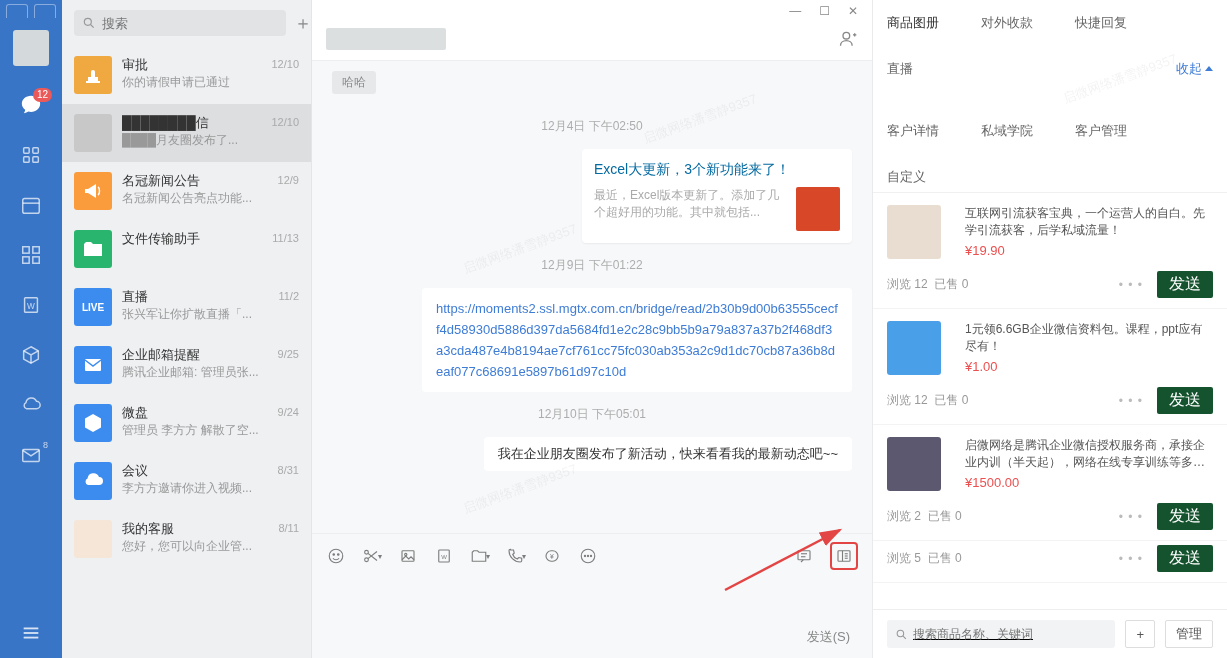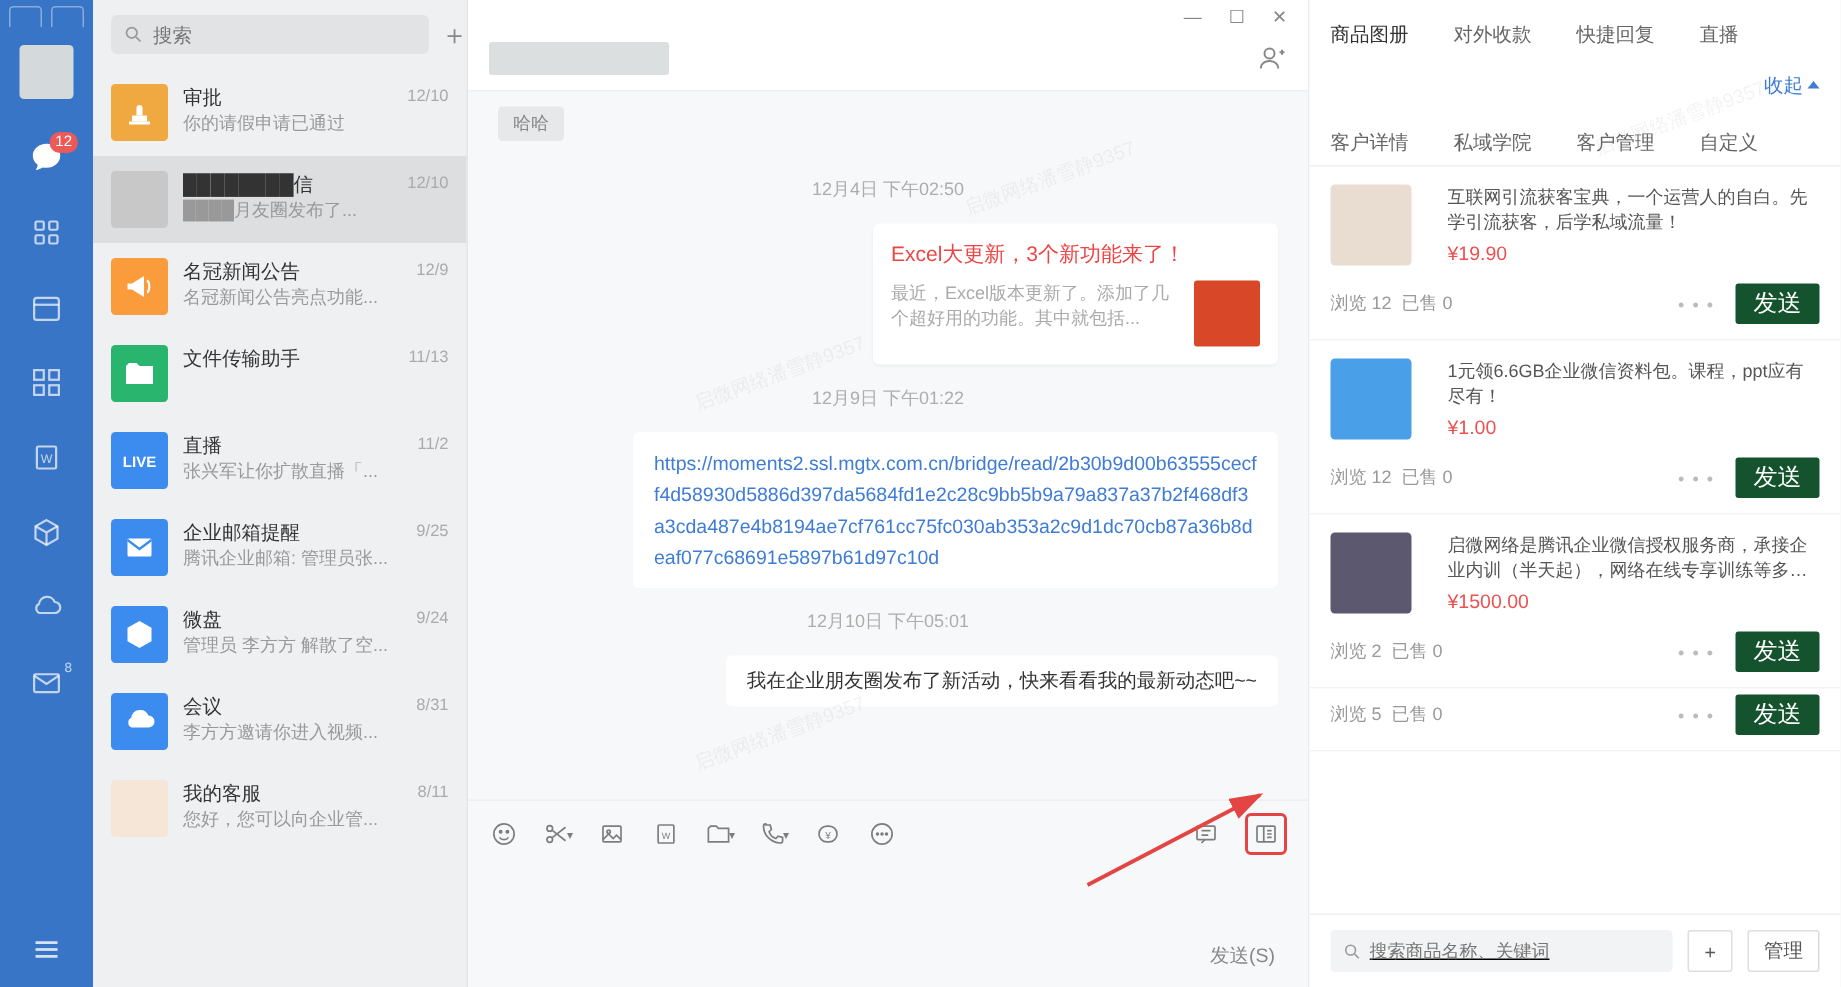--- a/index.html
+++ b/index.html
@@ -41,21 +41,21 @@
 .chat-header { display: flex; align-items: center; padding: 6px 14px 10px; background: #fff; border-bottom: 1px solid #eceef0; }
 .chat-title-blur { width: 120px; height: 22px; background: #dcdfe0; border-radius: 2px; }
 .hdr-spacer { flex: 1; }
 .hdr-icon { width: 20px; height: 20px; color: #888; cursor: pointer; }
 
 .chat-body { flex: 1; overflow-y: auto; padding: 10px 20px; }
 .chip { display: inline-block; background: #e7e8ea; color: #888; font-size: 12px; padding: 3px 10px; border-radius: 3px; margin-bottom: 14px; }
 .ts-center { text-align: center; color: #adadad; font-size: 12px; margin: 10px 0 14px; }
 .msg-right { display: flex; justify-content: flex-end; margin-bottom: 14px; }
 .card { background: #fff; border-radius: 4px; width: 270px; padding: 12px; box-shadow: 0 1px 2px rgba(0,0,0,0.06); }
-.card-title { font-size: 14px; color: #ef4444; margin-bottom: 8px; }
+.card-title { font-size: 14px; color: #0369a1; margin-bottom: 8px; }
 .card-row { display: flex; gap: 10px; }
 .card-desc { flex: 1; font-size: 12px; color: #aaa; line-height: 17px; }
 .card-thumb { width: 44px; height: 44px; background: #d84727; border-radius: 2px; }
 .link-bubble { background: #fff; border-radius: 4px; max-width: 430px; padding: 10px 14px; font-size: 13px; line-height: 21px; word-break: break-all; }
 .link-bubble a { color: #3e7cd6; text-decoration: none; }
 .text-bubble { background: #fff; border-radius: 4px; padding: 8px 14px; font-size: 13px; color: #333; }
 
 .chat-toolbar { display: flex; align-items: center; padding: 8px 14px; gap: 16px; border-top: 1px solid #eceef0; background: #f7f8f9; }
 .tb-icon { width: 20px; height: 20px; display: flex; align-items: center; justify-content: center; cursor: pointer; color: #7d7d7d; }
 .tb-icon svg { width: 18px; height: 18px; }
@@ -63,21 +63,21 @@
 .tb-highlight { border: 2px solid #e34545; border-radius: 4px; padding: 2px; }
 .annotation-arrow { position: absolute; pointer-events: none; }
 
 .chat-input { flex: 0 0 80px; padding: 0 14px 8px; background: #f7f8f9; display: flex; flex-direction: column; }
 .input-area { flex: 1; }
 .send-row { display: flex; justify-content: flex-end; }
 .send-btn { color: #888; font-size: 13px; padding: 4px 8px; cursor: pointer; }
 
 
 .right-panel { width: 354px; background: #fff; display: flex; flex-direction: column; }
-.rp-tabs { display: flex; flex-wrap: wrap; padding: 8px 14px 0; gap: 4px; border-bottom: 1px solid #f0f0f0; }
+.rp-tabs { display: flex; flex-wrap: wrap; padding: 8px 14px 0; gap: 16px; border-bottom: 1px solid #f0f0f0; }
 .rp-tab { font-size: 13px; color: #666; padding: 6px 0; margin-right: 26px; cursor: pointer; white-space: nowrap; }
 .rp-tab.active { color: #333; font-weight: 500; }
 .rp-collapse { color: #3e7cd6; margin-left: auto; margin-right: 0; }
 .rp-arrow-icon { display:inline-block; width:0; height:0; border-left:4px solid transparent; border-right:4px solid transparent; border-bottom:5px solid #3e7cd6; margin-left:3px; vertical-align: 2px; }
 
 .product-list { flex: 1; overflow-y: auto; }
 .product { display: flex; padding: 12px 14px 8px; gap: 24px; }
 .p-thumb { width: 54px; height: 54px; background: #d8dadd; border-radius: 3px; flex-shrink: 0; }
 .p-body { flex: 1; min-width: 0; }
 .p-title { font-size: 12px; color: #555; line-height: 17px; display: -webkit-box; -webkit-line-clamp: 2; -webkit-box-orient: vertical; overflow: hidden; }

